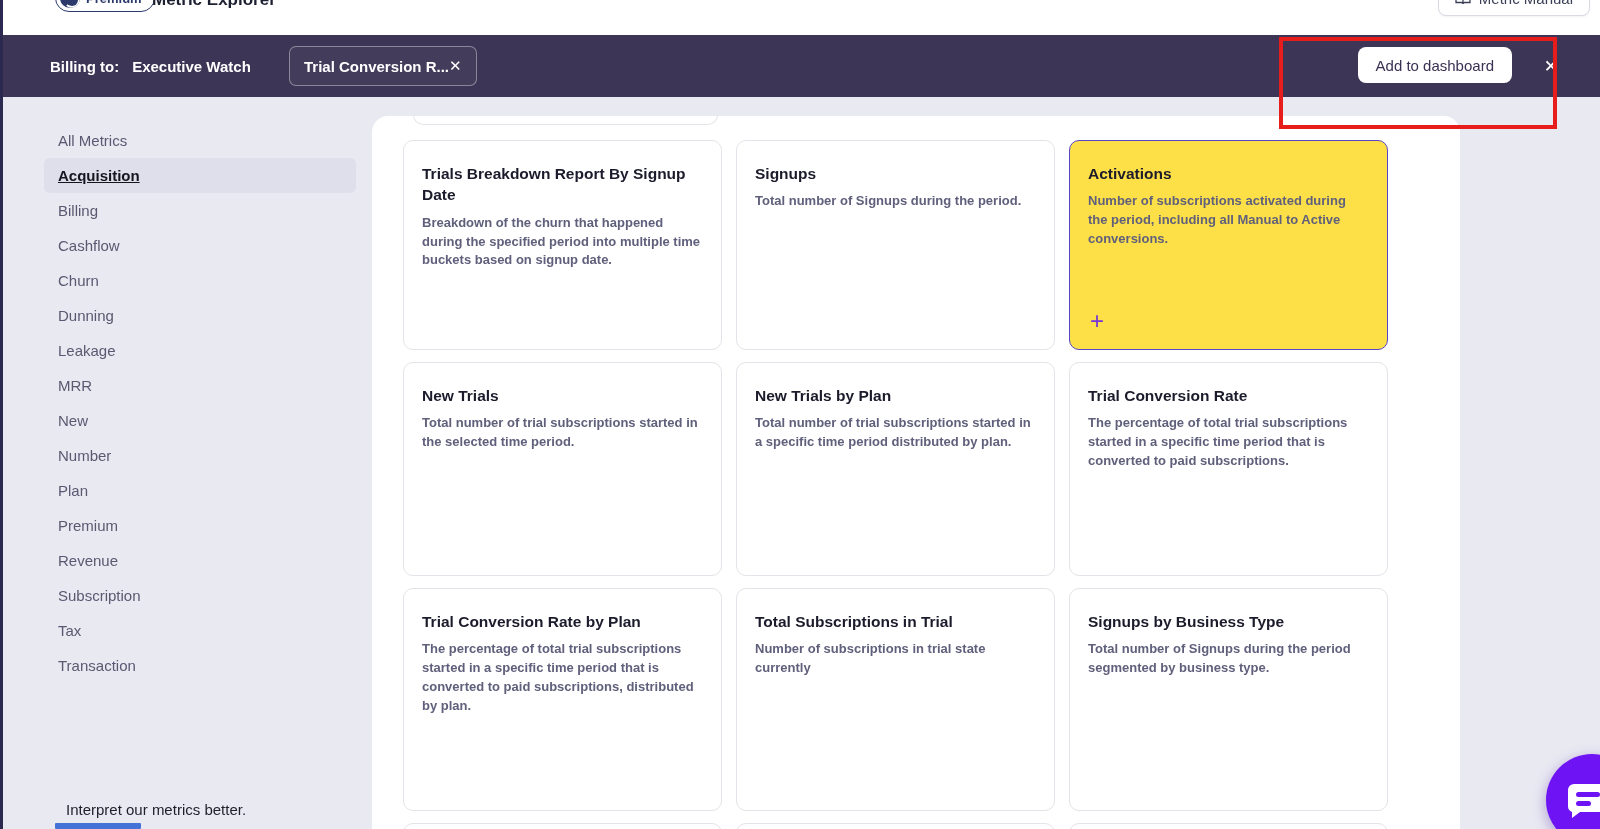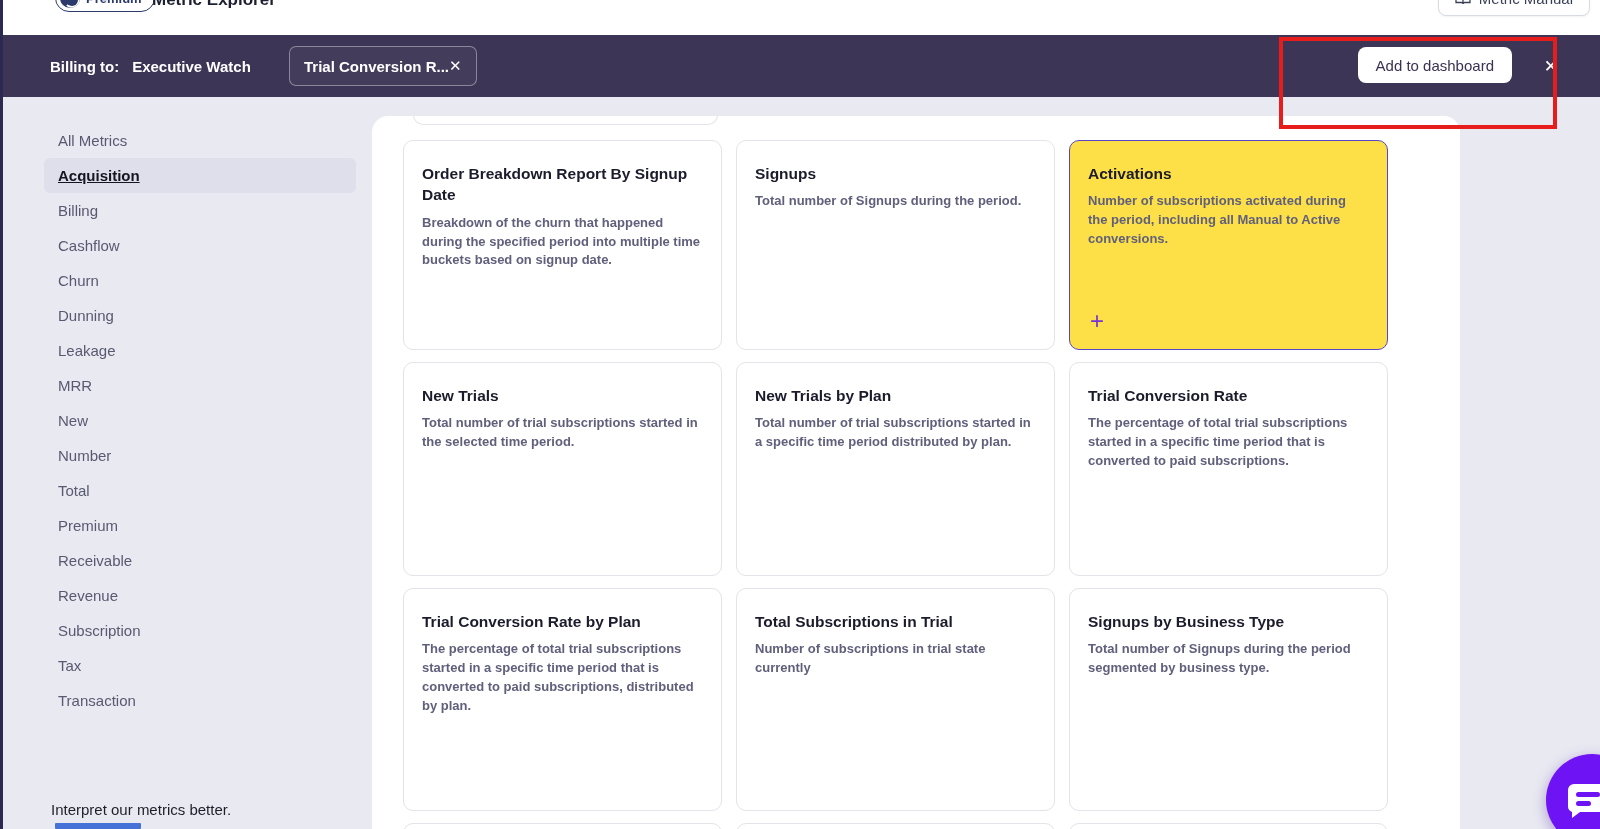--- a/index.html
+++ b/index.html
@@ -61,21 +61,21 @@
   .left-edge { position:absolute; left:0; top:0; width:3px; height:829px; background:#2b2950; z-index:70; }
 
   
   .sidebar { position:absolute; left:0; top:97px; width:356px; height:732px; padding-top:26px; }
   .side-item {
     width:312px; margin-left:44px; height:35px; line-height:35px;
     padding-left:14px; font-size:15px; color:#595971;
     border-radius:6px; cursor:pointer; white-space:nowrap;
   }
   .side-item.selected { background:#dfdfec; color:#15151f; font-weight:700;text-decoration:underline; }
-  .side-footer { position:absolute; left:51px; top:801px; font-size:15px; color:#1f1f2b; }
+  .side-footer { position:absolute; left:66px; top:801px; font-size:15px; color:#1f1f2b; }
   .partial-link { position:absolute; left:55px; top:823px; width:86px; height:6px; background:#4472d6; border-radius:1px; overflow:hidden; }
 
   
   .main-panel {
     position:absolute; left:372px; top:116px; width:1088px; height:713px;
     background:#ffffff; border-radius:16px 16px 0 0; overflow:hidden; z-index:4;
   }
   .partial-search {
     position:absolute; left:41px; top:-4px; width:305px; height:13px;
     background:#fff; border:1px solid #e4e4ea; border-top:none;
@@ -144,37 +144,36 @@
       <div class="side-item">All Metrics</div>
       <div class="side-item selected">Acquisition</div>
       <div class="side-item">Billing</div>
       <div class="side-item">Cashflow</div>
       <div class="side-item">Churn</div>
       <div class="side-item">Dunning</div>
       <div class="side-item">Leakage</div>
       <div class="side-item">MRR</div>
       <div class="side-item">New</div>
       <div class="side-item">Number</div>
-      <div class="side-item">Total</div>
+      <div class="side-item">Plan</div>
       <div class="side-item">Premium</div>
-      <div class="side-item">Receivable</div>
       <div class="side-item">Revenue</div>
       <div class="side-item">Subscription</div>
       <div class="side-item">Tax</div>
       <div class="side-item">Transaction</div>
     </div>
 </div>
 <div class="side-footer">Interpret our metrics better.</div>
 <div class="partial-link"></div>
 
 <div class="main-panel">
   <div class="partial-search"></div>
   <div id="cards-mount" class="cards-grid">
       <div class="metric-card">
-        <div class="card-title">Order Breakdown Report By Signup Date</div>
+        <div class="card-title">Trials Breakdown Report By Signup Date</div>
         <div class="card-desc">Breakdown of the churn that happened during the specified period into multiple time buckets based on signup date.</div>
       </div>
       <div class="metric-card">
         <div class="card-title">Signups</div>
         <div class="card-desc">Total number of Signups during the period.</div>
       </div>
       <div class="metric-card selected">
         <div class="card-title">Activations</div>
         <div class="card-desc">Number of subscriptions activated during the period, including all Manual to Active conversions.</div>
         <div class="card-plus">+</div>

